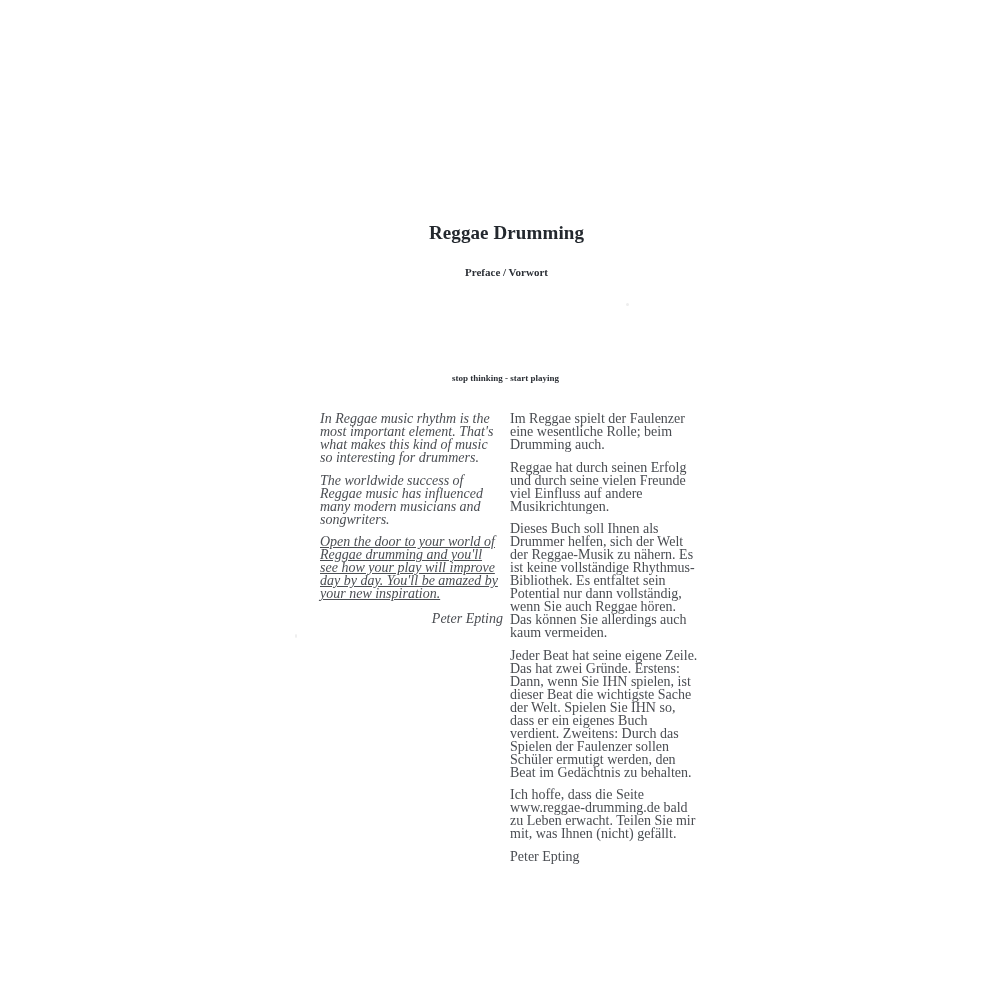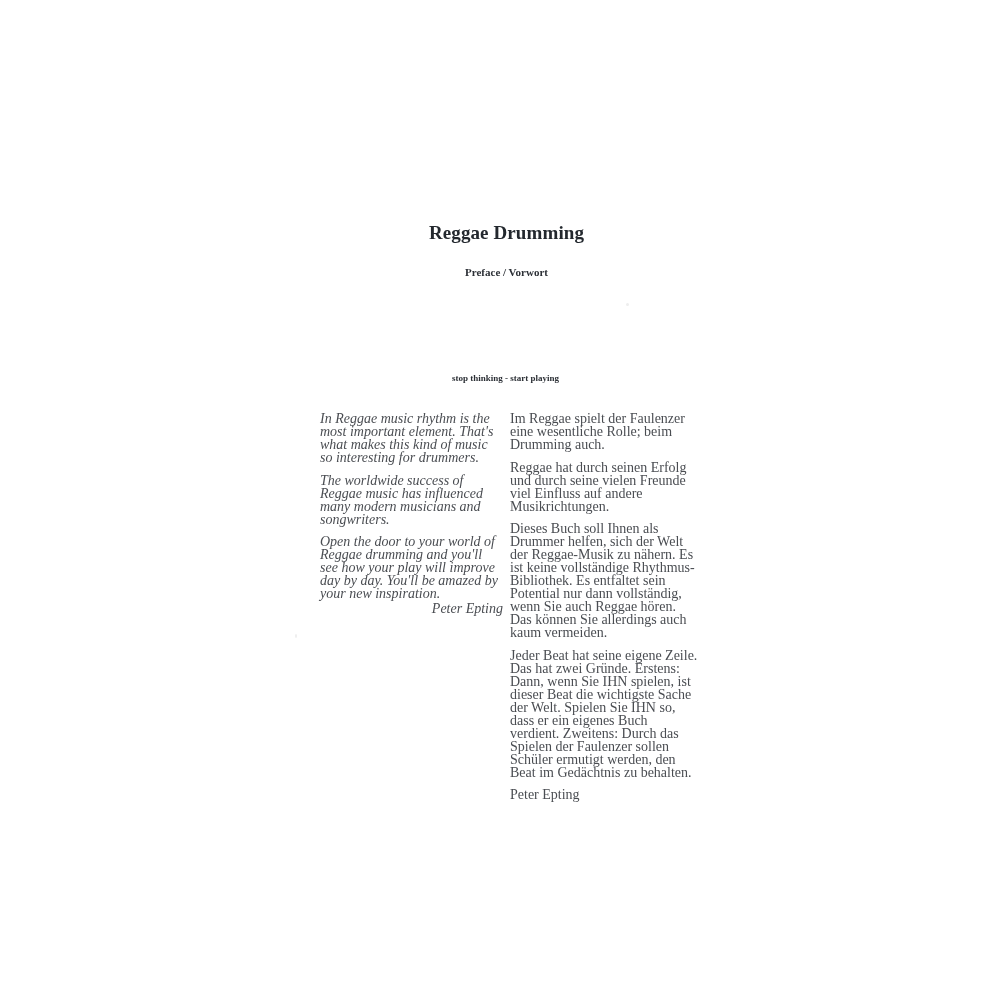--- a/index.html
+++ b/index.html
@@ -91,27 +91,28 @@
   <h1 class="title">Reggae Drumming</h1>
   <h2 class="subtitle">Preface / Vorwort</h2>
 
   <div class="speck" style="left:626px; top:303px;"></div>
 
   <div class="motto">stop thinking - start playing</div>
 
   <div class="col col-en">
     <p>In Reggae music rhythm is the most important element. That's what makes this kind of music so interesting for drummers.</p>
     <p>The worldwide success of Reggae music has influenced many modern musicians and songwriters.</p>
-    <p style="margin-bottom:2px;">Open the door to your world of Reggae drumming and you'll see how your play will improve day by day. You'll be amazed by your new inspiration.</p>
+    <p style="margin-bottom:12px;text-decoration:underline;">Open the door to your world of Reggae drumming and you'll see how your play will improve day by day. You'll be amazed by your new inspiration.</p>
     <p class="signature-en">Peter Epting</p>
   </div>
 
   <div class="col col-de">
     <p>Im Reggae spielt der Faulenzer eine wesentliche Rolle; beim Drumming auch.</p>
     <p>Reggae hat durch seinen Erfolg und durch seine vielen Freunde viel Einfluss auf andere Musikrichtungen.</p>
     <p>Dieses Buch soll Ihnen als Drummer helfen, sich der Welt der Reggae-Musik zu nähern. Es ist keine vollständige Rhythmus-Bibliothek. Es entfaltet sein Potential nur dann vollständig, wenn Sie auch Reggae hören. Das können Sie allerdings auch kaum vermeiden.</p>
     <p>Jeder Beat hat seine eigene Zeile. Das hat zwei Gründe. Erstens: Dann, wenn Sie IHN spielen, ist dieser Beat die wichtigste Sache der Welt. Spielen Sie IHN so, dass er ein eigenes Buch verdient. Zweitens: Durch das Spielen der Faulenzer sollen Schüler ermutigt werden, den Beat im Gedächtnis zu behalten.</p>
+    <p>Ich hoffe, dass die Seite www.reggae-drumming.de bald zu Leben erwacht. Teilen Sie mir mit, was Ihnen (nicht) gefällt.</p>
     <p>Peter Epting</p>
   </div>
 
   <div class="speck" style="left:295px; top:634px; width:2px; height:4px;"></div>
 
 </div>
 
 </body></html>

